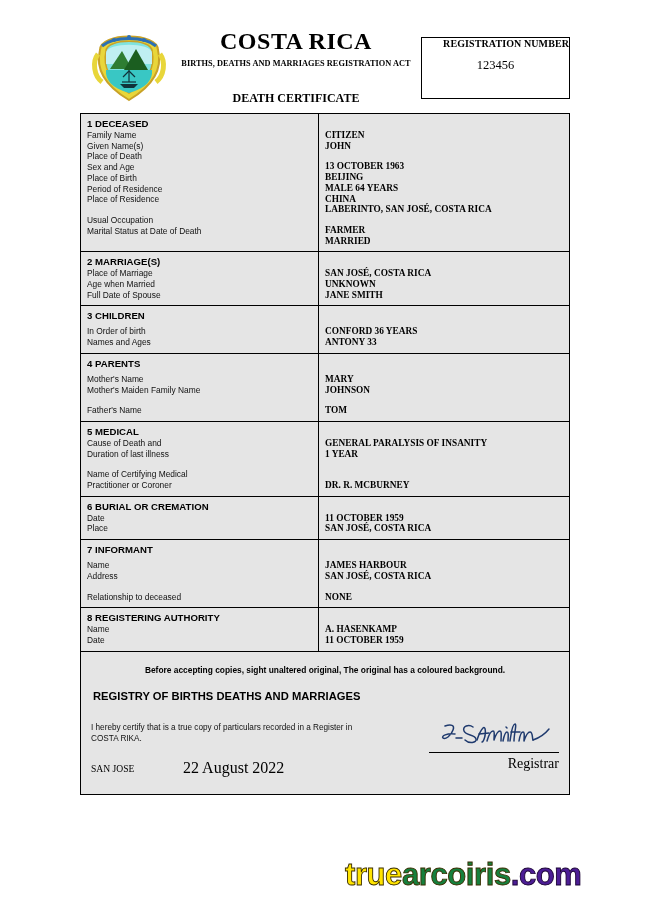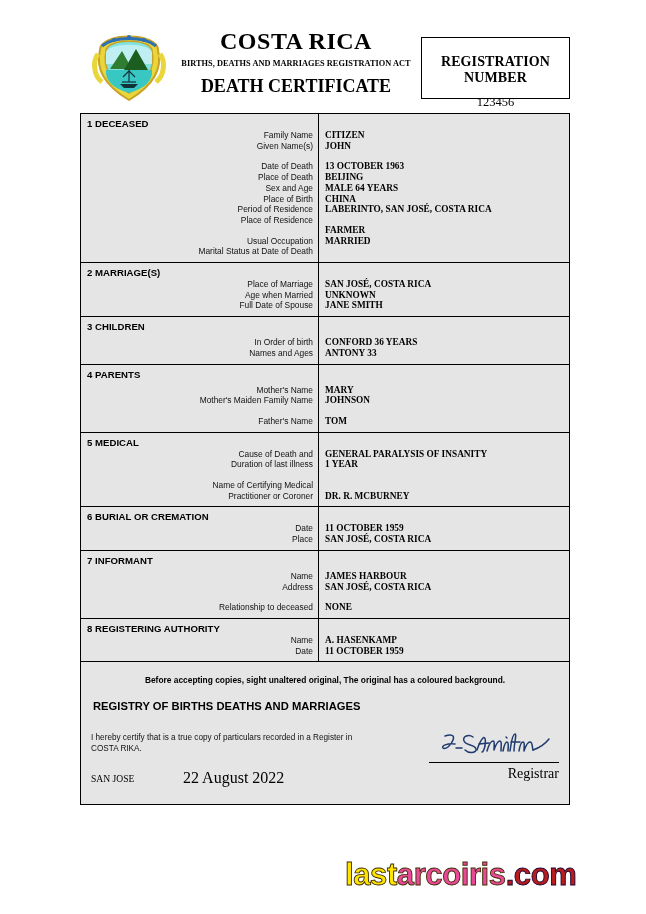--- a/index.html
+++ b/index.html
@@ -17,29 +17,29 @@
   .t-country{
     font-family:"Liberation Serif", serif;font-weight:bold;
     font-size:24px;letter-spacing:.5px;line-height:26px;
   }
   .t-act{
     font-family:"Liberation Serif", serif;font-weight:bold;
     font-size:8.3px;letter-spacing:.05px;line-height:13px;margin-top:3px;
   }
   .t-cert{
     font-family:"Liberation Serif", serif;font-weight:bold;
-    font-size:18px;line-height:22px;margin-top:5px;
+    font-size:12px;line-height:22px;margin-top:17px;
   }
   .regbox{
     position:absolute;left:343px;top:25px;width:149px;height:62px;
     border:1px solid #000;text-align:center;box-sizing:border-box;
   }
   .reg-label{
     font-family:"Liberation Serif", serif;font-weight:bold;
-    font-size:14px;margin-top:16px;letter-spacing:.1px;
+    font-size:10px;letter-spacing:.1px;text-align:right;
   }
   .reg-num{font-family:"Liberation Serif", serif;font-size:12.5px;margin-top:9px;}
 
   
   .doc{
     position:absolute;left:80px;top:113px;width:490px;
     border:1.4px solid #000;box-sizing:border-box;background:#e5e5e5;
   }
   .sec{display:flex;border-bottom:1.2px solid #000;}
   .sec:last-child{border-bottom:none;}
@@ -47,21 +47,21 @@
     width:238px;flex:0 0 238px;border-right:1.2px solid #000;
     box-sizing:border-box;padding:4px 5px 5px 6px;position:relative;
   }
   .sec-right{flex:1;box-sizing:border-box;padding:4px 5px 5px 6px;}
   .sec-title{
     font-size:9.6px;font-weight:bold;letter-spacing:.02px;
     line-height:12px;margin-bottom:1px;
   }
   .rows{margin-top:-1px;}
   .lbl{
-    text-align:right;font-size:8.4px;line-height:10.7px;color:#111;
+    font-size:8.4px;line-height:10.7px;color:#111;
   }
   .lbl.gap{margin-top:10px;}
   .lbl.gap-sm{margin-top:5px;}
   .val{
     font-family:"Liberation Serif", serif;font-weight:bold;
     font-size:9.3px;line-height:10.7px;letter-spacing:.02px;
     white-space:nowrap;
   }
   .val.gap{margin-top:10px;}
   .val.gap-sm{margin-top:5px;}
@@ -98,22 +98,22 @@
   }
 
   
   .wm{
     position:absolute;left:345px;top:857px;
     font-size:31px;font-weight:bold;letter-spacing:-.4px;
     font-family:"Liberation Sans", sans-serif;
     -webkit-text-stroke:.9px #3a2d00;white-space:nowrap;
   }
   .wm .a{color:#ffe400;}
-  .wm .b{color:#ec4899;}
-  .wm .c{color:#b91c1c;-webkit-text-stroke:.9px #1a0033;}
+  .wm .b{color:#15803d;}
+  .wm .c{color:#4c1d95;-webkit-text-stroke:.9px #1a0033;}
 </style>
 </head>
 <body>
 
 <div class="page">
 
   <div class="header">
 
     <div class="crest">
       <svg viewBox="0 0 86 86" width="86" height="86">
@@ -151,21 +151,20 @@
   </div>
 
   <div class="doc">
 
     <div class="sec">
       <div class="sec-left">
         <div class="sec-title">1 DECEASED</div>
         <div class="rows">
           <div class="lbl">Family Name</div>
           <div class="lbl">Given Name(s)</div>
-          <div class="lbl gap">Date of Death</div>
           <div class="lbl">Place of Death</div>
           <div class="lbl">Sex and Age</div>
           <div class="lbl">Place of Birth</div>
           <div class="lbl">Period of Residence</div>
           <div class="lbl">Place of Residence</div>
           <div class="lbl gap">Usual Occupation</div>
           <div class="lbl">Marital Status at Date of Death</div>
         </div>
       </div>
       <div class="sec-right">
@@ -349,16 +348,16 @@
             <div class="sigline"></div>
             <div class="sig-role">Registrar</div>
           </div>
         </div>
       </div>
     </div>
 
   </div>
 
   <div class="wm">
-    <span class="a">last</span><span class="b">arcoiris</span><span class="c">.com</span>
+    <span class="a">true</span><span class="b">arcoiris</span><span class="c">.com</span>
   </div>
 
 </div>
 
 </body></html>

